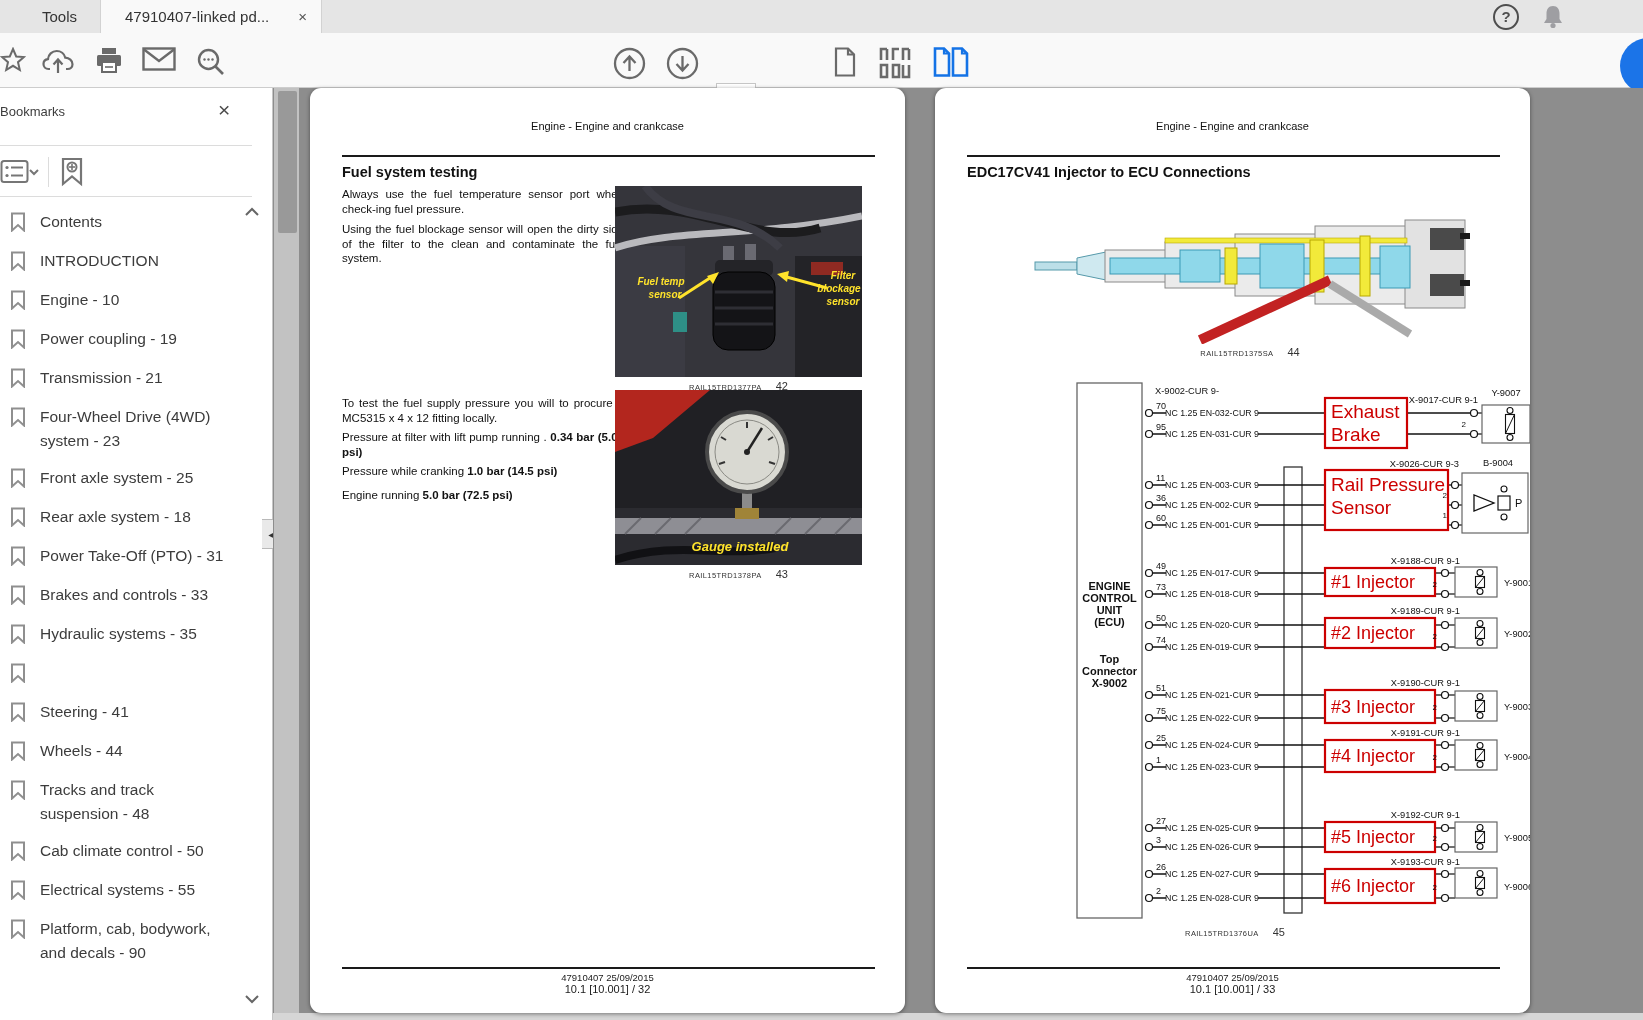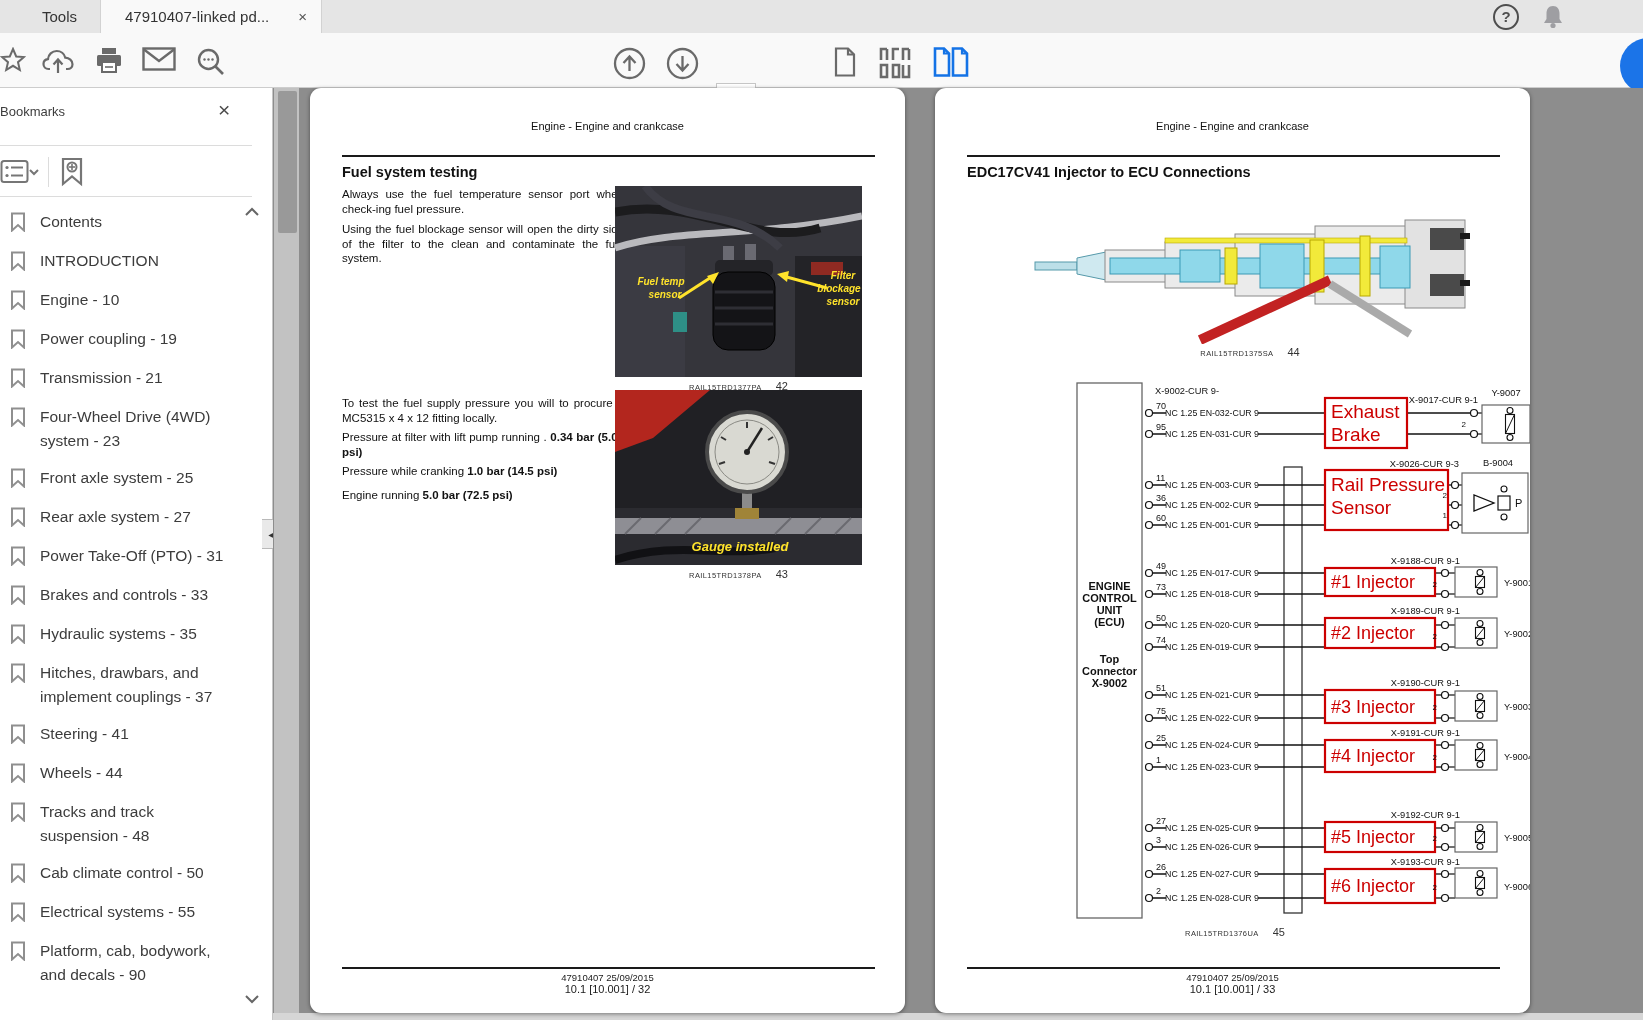--- a/index.html
+++ b/index.html
@@ -207,21 +207,21 @@
         <li>
           <span class="bm-ico"><svg width="16" height="20" viewBox="0 0 16 20">
               <path d="M2 1.5 H14 V18.5 L8 13 L2 18.5 Z" fill="none" stroke="#8f8f8f" stroke-width="2"></path>
             </svg></span>
           <span class="bm-label">Front axle system - 25</span>
         </li>
         <li>
           <span class="bm-ico"><svg width="16" height="20" viewBox="0 0 16 20">
               <path d="M2 1.5 H14 V18.5 L8 13 L2 18.5 Z" fill="none" stroke="#8f8f8f" stroke-width="2"></path>
             </svg></span>
-          <span class="bm-label">Rear axle system - 27</span>
+          <span class="bm-label">Rear axle system - 18</span>
         </li>
         <li>
           <span class="bm-ico"><svg width="16" height="20" viewBox="0 0 16 20">
               <path d="M2 1.5 H14 V18.5 L8 13 L2 18.5 Z" fill="none" stroke="#8f8f8f" stroke-width="2"></path>
             </svg></span>
           <span class="bm-label">Power Take-Off (PTO) - 31</span>
         </li>
         <li>
           <span class="bm-ico"><svg width="16" height="20" viewBox="0 0 16 20">
               <path d="M2 1.5 H14 V18.5 L8 13 L2 18.5 Z" fill="none" stroke="#8f8f8f" stroke-width="2"></path>
@@ -231,21 +231,20 @@
         <li>
           <span class="bm-ico"><svg width="16" height="20" viewBox="0 0 16 20">
               <path d="M2 1.5 H14 V18.5 L8 13 L2 18.5 Z" fill="none" stroke="#8f8f8f" stroke-width="2"></path>
             </svg></span>
           <span class="bm-label">Hydraulic systems - 35</span>
         </li>
         <li>
           <span class="bm-ico"><svg width="16" height="20" viewBox="0 0 16 20">
               <path d="M2 1.5 H14 V18.5 L8 13 L2 18.5 Z" fill="none" stroke="#8f8f8f" stroke-width="2"></path>
             </svg></span>
-          <span class="bm-label">Hitches, drawbars, and implement couplings - 37</span>
         </li>
         <li>
           <span class="bm-ico"><svg width="16" height="20" viewBox="0 0 16 20">
               <path d="M2 1.5 H14 V18.5 L8 13 L2 18.5 Z" fill="none" stroke="#8f8f8f" stroke-width="2"></path>
             </svg></span>
           <span class="bm-label">Steering - 41</span>
         </li>
         <li>
           <span class="bm-ico"><svg width="16" height="20" viewBox="0 0 16 20">
               <path d="M2 1.5 H14 V18.5 L8 13 L2 18.5 Z" fill="none" stroke="#8f8f8f" stroke-width="2"></path>

